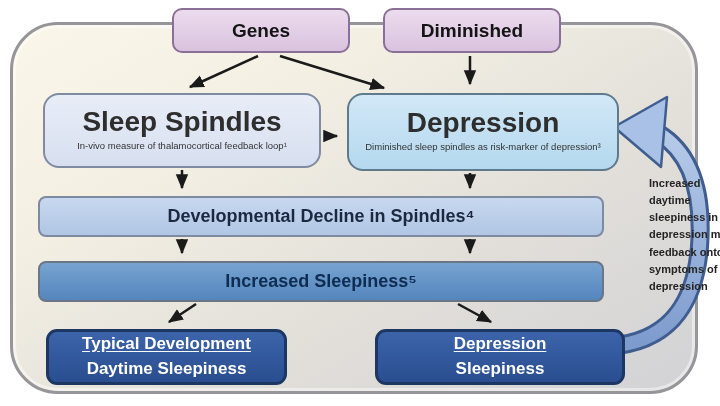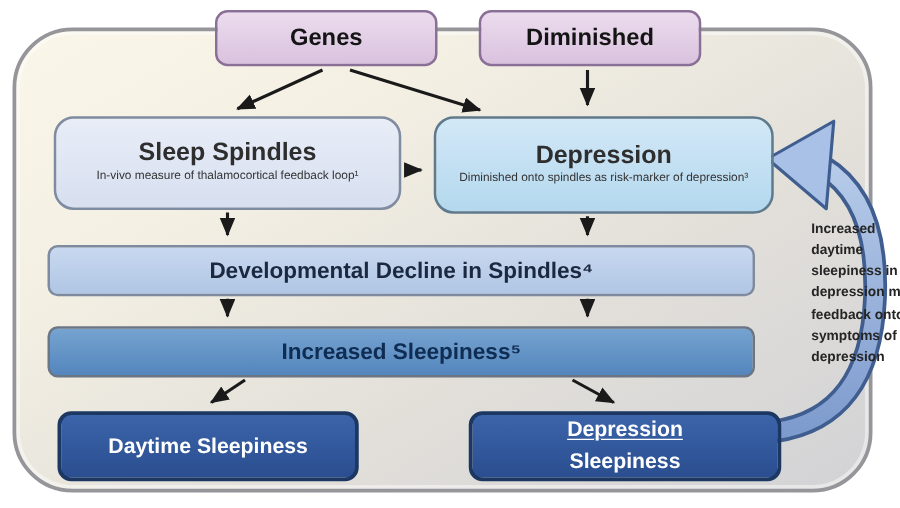--- a/index.html
+++ b/index.html
@@ -33,21 +33,21 @@
   .spindles{
     left:43px;top:93px;width:278px;height:75px;
     border:2px solid #7f8ba1;
     background:linear-gradient(#e8edf7 0%,#d7dff0 100%);
   }
   .depnode{
     left:347px;top:93px;width:272px;height:78px;
     border:2px solid #5f7a8c;
     background:linear-gradient(#d2e8f7 0%,#b4d8ee 100%);
   }
-  .tier2 .title{font-size:20px;font-weight:700;color:#2e2e2e;line-height:1.1;}
+  .tier2 .title{font-size:28px;font-weight:700;color:#2e2e2e;line-height:1.1;}
   .tier2 .sub{font-size:9.5px;font-weight:400;color:#333;line-height:1.3;margin-top:2px;}
   
   .row{left:38px;width:566px;height:41px;border-radius:8px;box-sizing:border-box;}
   .decline{
     top:196px;border:2px solid #7d8aa0;
     background:linear-gradient(#c8d8ef 0%,#b0c6e4 100%);
     font-size:18px;font-weight:700;color:#1b2940;
   }
   .sleepiness{
     top:261px;border:2px solid #6b7584;
@@ -96,32 +96,33 @@
     <span>Diminished</span>
   </div>
 
   <div class="node tier2 spindles">
     <div class="title">Sleep Spindles</div>
     <div class="sub">In-vivo measure of thalamocortical feedback loop¹</div>
   </div>
 
   <div class="node tier2 depnode">
     <div class="title">Depression</div>
-    <div class="sub" style="max-width:240px;">Diminished onto spindles as risk-marker of depression³</div>
+    <div class="sub" style="max-width:240px;">Diminished sleep spindles as risk-marker of depression³</div>
   </div>
 
   <div class="node row decline">
     <span>Developmental Decline in Spindles⁴</span>
   </div>
 
   <div class="node row sleepiness">
     <span>Increased Sleepiness⁵</span>
   </div>
 
   <div class="node darkbox typical">
+    <div class="u">Typical Development</div>
     <div>Daytime Sleepiness</div>
   </div>
 
   <div class="node darkbox dephyp">
     <div class="u">Depression</div>
     <div>Sleepiness</div>
   </div>
 
   <div class="note">Increased daytime sleepiness in depression may feedback onto symptoms of depression</div>
 

